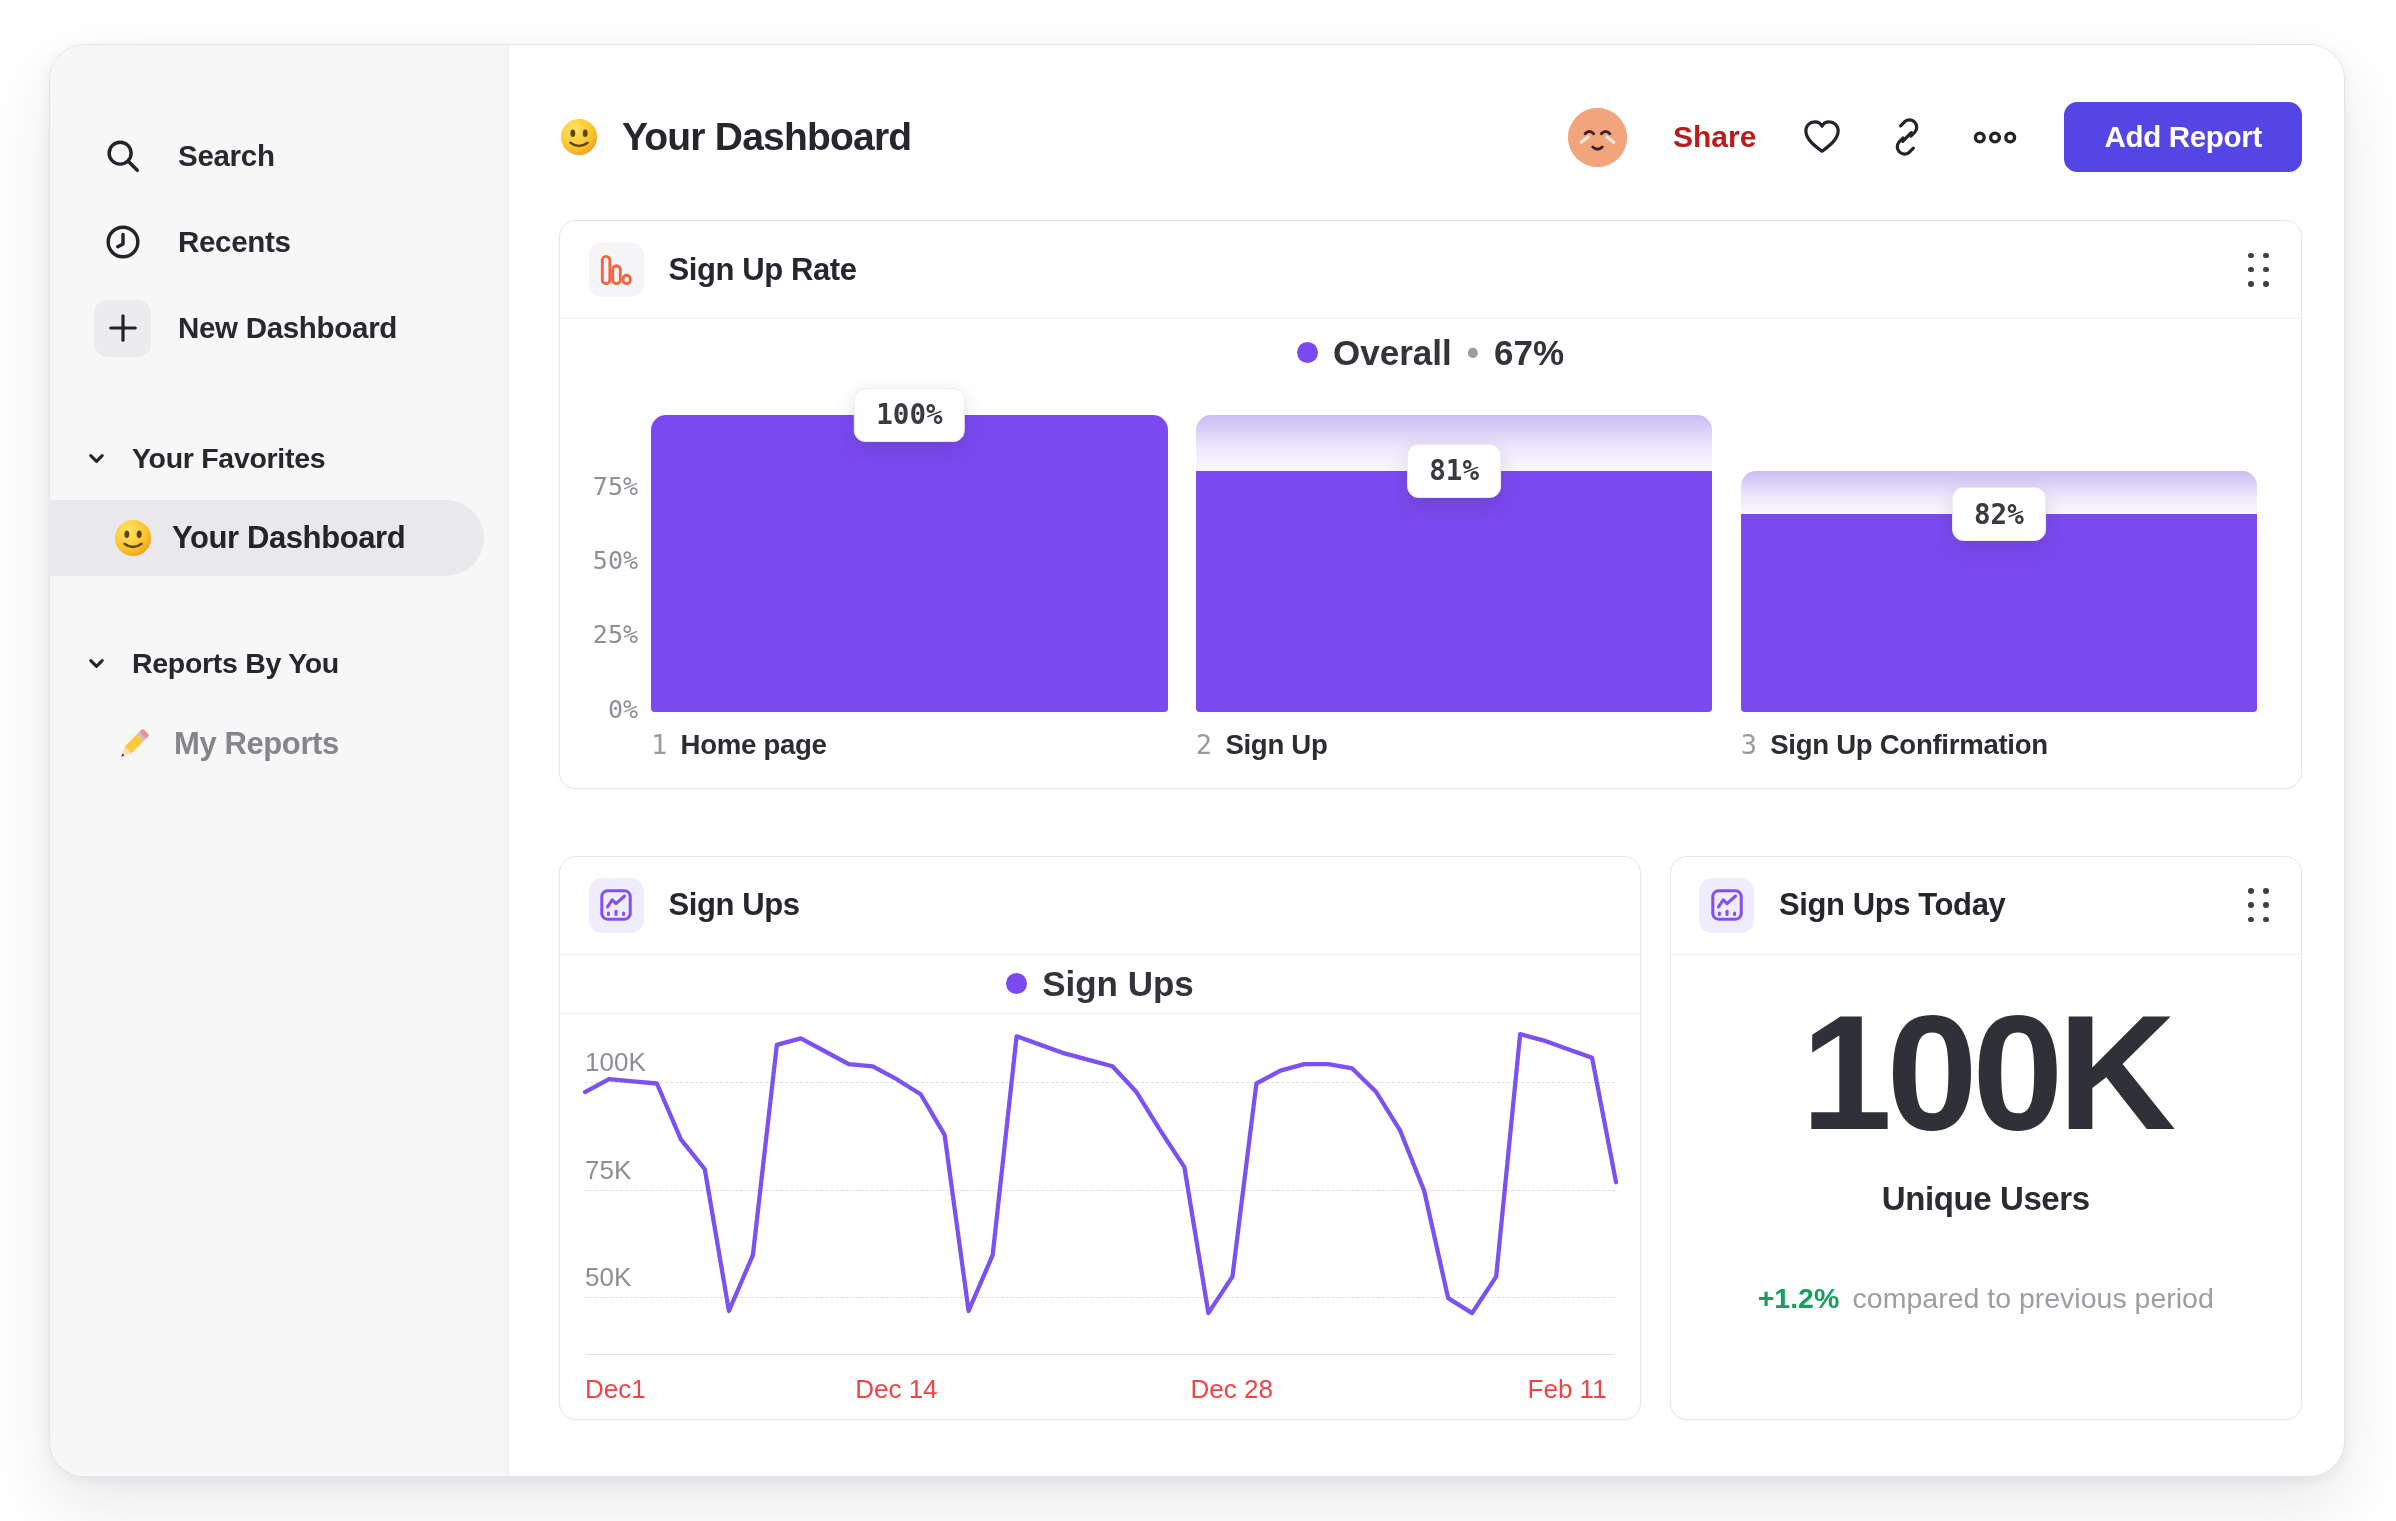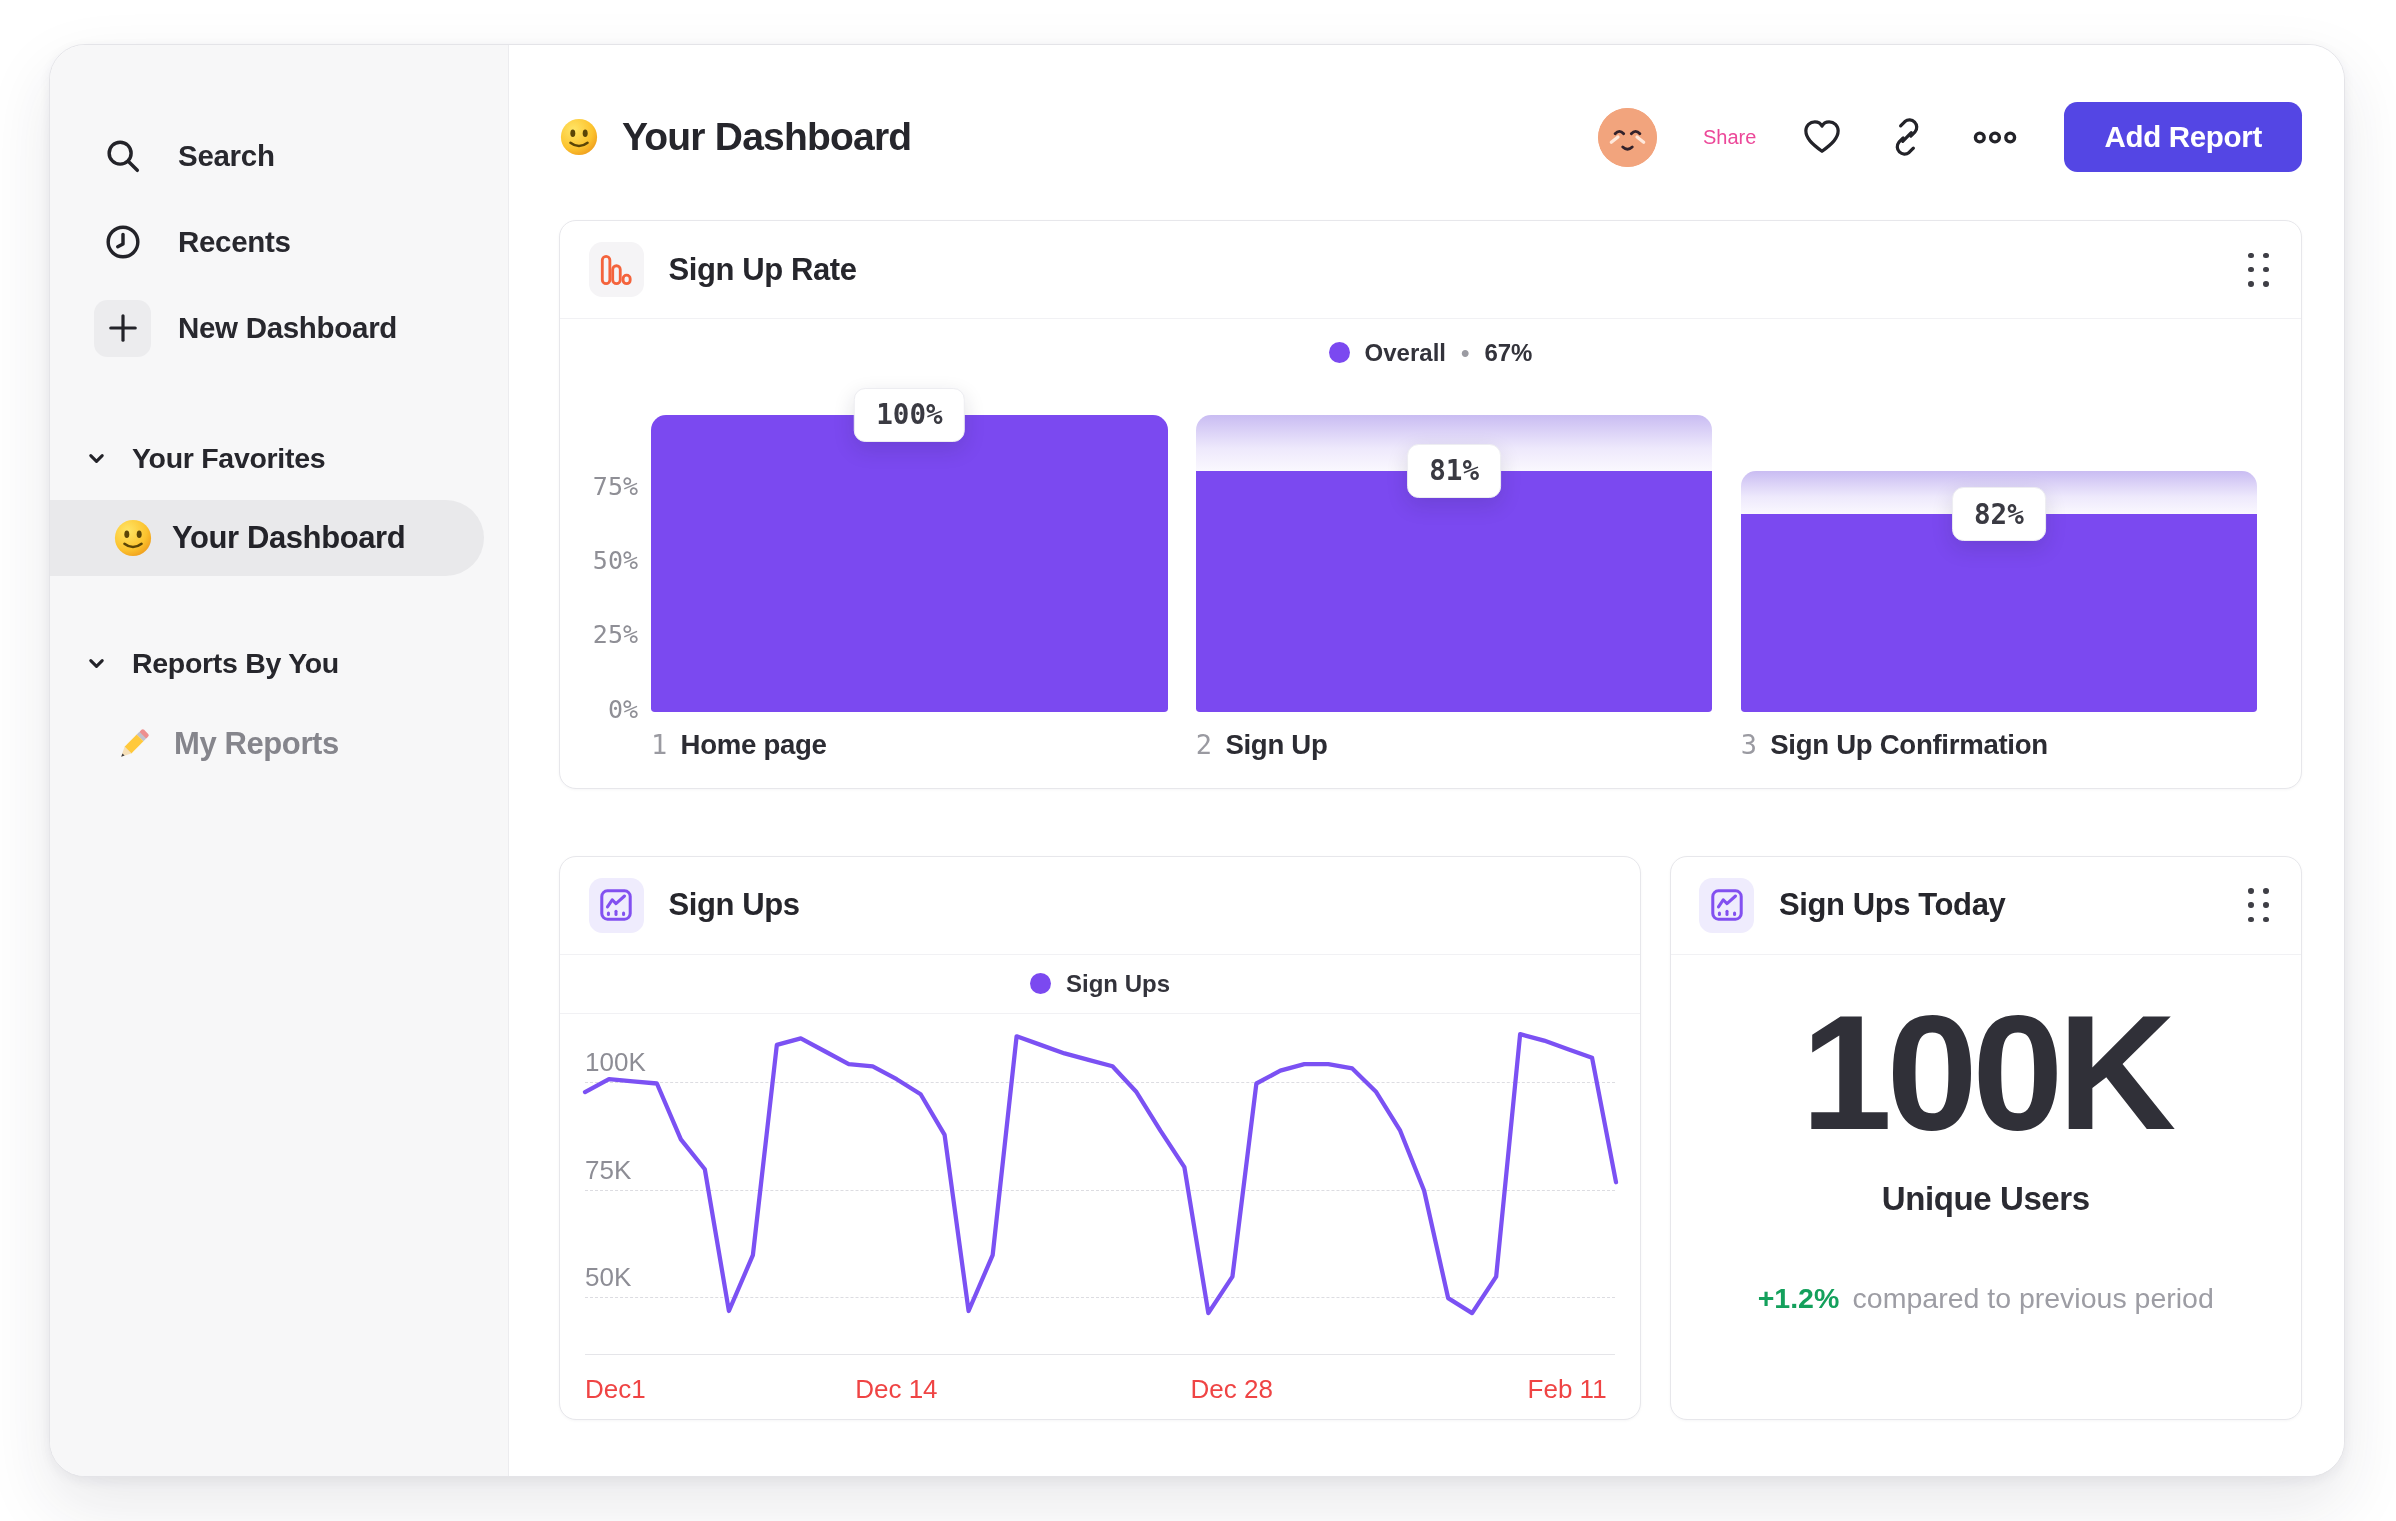--- a/index.html
+++ b/index.html
@@ -23,35 +23,35 @@
   .fav-item.selected { background:#e9e9eb; }
   .fav-item.muted { color:#85858c; }
 
   
   .main { flex:1; background:#fff; padding:51px 42px 0 50px; display:flex; flex-direction:column; overflow:hidden; }
   .main-header { display:flex; align-items:center; justify-content:space-between; height:82px; flex:none; }
   .title-group { display:flex; align-items:center; gap:23px; }
   .page-title { font-size:39px; font-weight:700; color:#26262c; letter-spacing:-0.8px; }
   .controls { display:flex; align-items:center; gap:46px; }
   .avatar { width:59px; height:59px; border-radius:50%; background:#f2a47d; flex:none; cursor:pointer; overflow:hidden; }
-  .share-label { font-size:20px; font-weight:400; color:#ec4899; cursor:pointer; }
+  .share-label { font-size:30px; font-weight:700; color:#b91c1c; cursor:pointer; }
   .ctl-icon { display:flex; align-items:center; cursor:pointer; color:#232329; }
   .add-report { height:70px; padding:0 40px; border:none; border-radius:13.3px; background:var(--button-purple,#5446e4); color:#fff; font-size:29.5px; font-weight:700; font-family:inherit; letter-spacing:-0.3px; cursor:pointer; }
 
   
   .card { background:#fff; border:1.4px solid #e7e7eb; border-radius:17px; box-shadow:0 1px 2.9px rgba(20,20,40,.04); }
   .card-header { display:flex; align-items:center; gap:25px; padding:21px 28.5px; border-bottom:1.4px solid #f1f1f4; position:relative; }
   .card-icon { width:55px; height:55px; border-radius:13.3px; display:flex; align-items:center; justify-content:center; flex:none; }
   .card-icon.orange-bg { background:#f5f4f6; }
   .card-icon.purple-bg { background:#efecfd; }
   .card-title { font-size:31px; font-weight:700; color:#26262c; letter-spacing:-0.4px; }
   .drag-handle { position:absolute; right:32px; top:50%; transform:translateY(-50%); display:grid; grid-template-columns:repeat(2,5.7px); gap:8.6px 9.5px; cursor:grab; }
   .drag-handle i { width:5.7px; height:5.7px; border-radius:50%; background:#3f3f46; }
 
-  .legend { height:67px; display:flex; align-items:center; justify-content:center; gap:15px; font-size:24px; font-weight:600; color:#33333b; flex:none; }
+  .legend { height:67px; display:flex; align-items:center; justify-content:center; gap:15px; font-size:35px; font-weight:600; color:#33333b; flex:none; }
   .legend.bordered { height:59px; border-bottom:1.4px solid #f1f1f4; }
   .legend-dot { width:21px; height:21px; border-radius:50%; background:var(--accent-purple,#7b49f0); }
   .legend-sep { color:#9b9ba2; }
 
   
   .card-funnel { margin-top:42px; flex:none; }
   .funnel-chart { display:flex; padding:28.5px 44px 0 17px; }
   .funnel-yaxis { width:61px; flex:none; position:relative; height:297px; margin-right:13.3px; }
   .funnel-yaxis span { position:absolute; right:0; transform:translateY(-60%); font-family:"DejaVu Sans Mono","Liberation Mono",monospace; font-size:25px; color:#8f8f96; }
   .funnel-bars { flex:1; display:flex; gap:28.5px; height:297px; align-items:stretch; }

